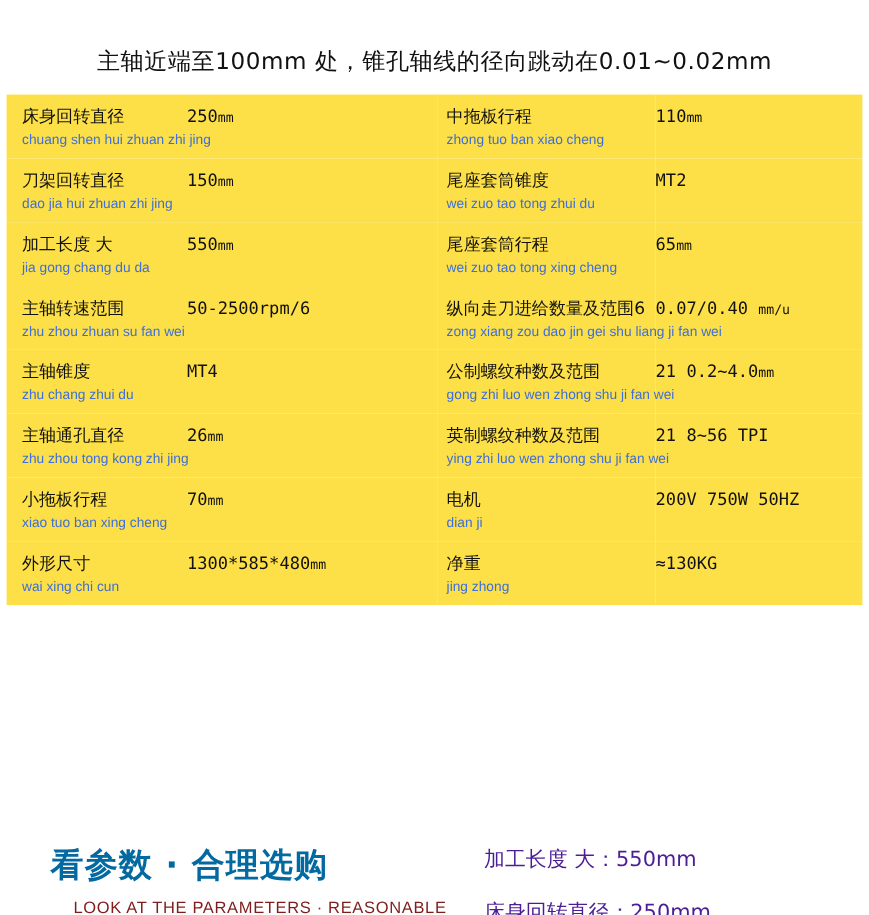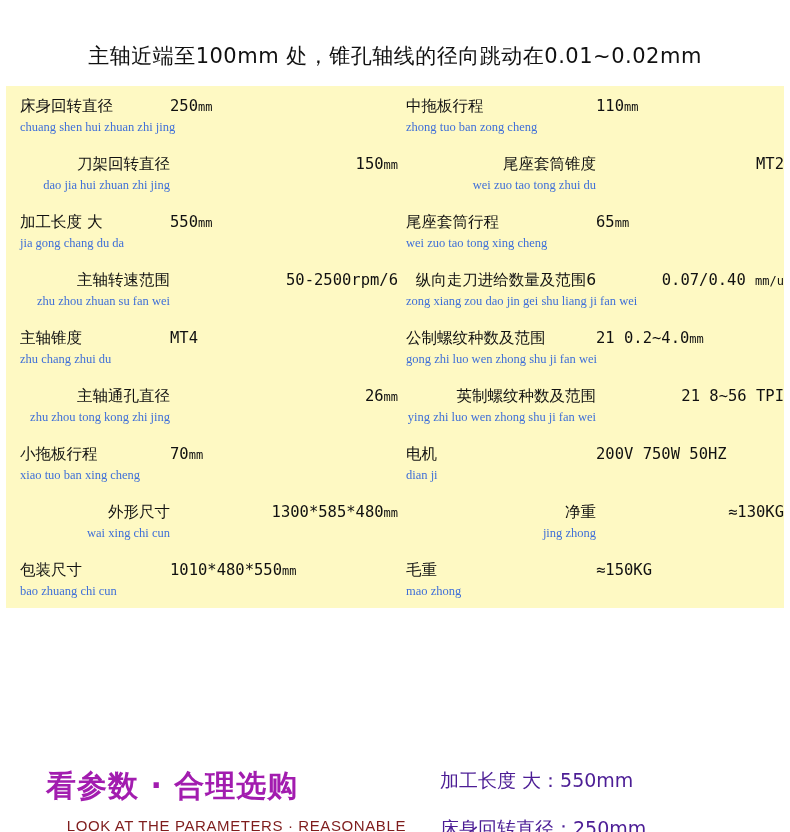--- a/index.html
+++ b/index.html
@@ -28,25 +28,24 @@
     letter-spacing: 0.5px;
     font-family: "DejaVu Sans", sans-serif;
   }
   .spec-table {
     width: 756px;
     margin: 0 auto;
     border-collapse: collapse;
     table-layout: fixed;
   }
   .spec-table tr.odd {
-    background: #fef9c3;
+    background: #fde047;
   }
   .spec-table tr.even {
-    background: #fef9c3;
-    text-align: right;
+    background: #fde047;
   }
   .spec-table td {
     vertical-align: top;
     padding: 10px 0 8px 0;
     border: none;
   }
   .col-label {
     width: 150px;
     padding-left: 14px !important;
   }
@@ -63,21 +62,21 @@
   .cn {
     font-size: 15.5px;
     color: #111111;
     font-family: "DejaVu Sans", sans-serif;
     line-height: 20px;
     white-space: nowrap;
   }
   .py {
     font-size: 12.5px;
     color: #3f6fd8;
-    font-family: Liberation Serif, serif;
+    font-family: Liberation Sans, sans-serif;
     line-height: 18px;
     margin-top: 2px;
     white-space: nowrap;
   }
   .val {
     font-size: 15.5px;
     color: #111111;
     font-family: "DejaVu Sans Mono", monospace;
     line-height: 20px;
     white-space: nowrap;
@@ -94,21 +93,21 @@
   }
   .footer-left {
     position: absolute;
     left: 46px;
     top: 22px;
     width: 360px;
   }
   .footer-title {
     font-size: 30px;
     font-weight: bold;
-    color: #a21caf;
+    color: #0369a1;
     font-family: "DejaVu Sans", sans-serif;
     letter-spacing: 1px;
   }
   .footer-sub {
     margin-top: 10px;
     font-size: 15px;
     color: #7f1d1d;
     font-family: "Liberation Sans", sans-serif;
     letter-spacing: 0.6px;
     text-align: right;
@@ -140,21 +139,21 @@
       <tr class="odd">
         <td class="col-label">
           <div class="cn">床身回转直径</div>
           <div class="py">chuang shen hui zhuan zhi jing</div>
         </td>
         <td class="col-value">
           <div class="val"><span>250</span><span class="unit">mm</span></div>
         </td>
         <td class="col-label2">
           <div class="cn">中拖板行程</div>
-          <div class="py">zhong tuo ban zong cheng</div>
+          <div class="py">zhong tuo ban xiao cheng</div>
         </td>
         <td class="col-value2">
           <div class="val"><span>110</span><span class="unit">mm</span></div>
         </td>
       </tr>
 
       <tr class="even">
         <td class="col-label">
           <div class="cn">刀架回转直径</div>
           <div class="py">dao jia hui zhuan zhi jing</div>
@@ -266,36 +265,20 @@
         </td>
         <td class="col-label2">
           <div class="cn">净重</div>
           <div class="py">jing zhong</div>
         </td>
         <td class="col-value2">
           <div class="val"><span>≈130KG</span><span class="unit"></span></div>
         </td>
       </tr>
 
-      <tr class="odd">
-        <td class="col-label">
-          <div class="cn">包装尺寸</div>
-          <div class="py">bao zhuang chi cun</div>
-        </td>
-        <td class="col-value">
-          <div class="val"><span>1010*480*550</span><span class="unit">mm</span></div>
-        </td>
-        <td class="col-label2">
-          <div class="cn">毛重</div>
-          <div class="py">mao zhong</div>
-        </td>
-        <td class="col-value2">
-          <div class="val"><span>≈150KG</span><span class="unit"></span></div>
-        </td>
-      </tr>
 
     </tbody>
   </table>
 
   <div class="footer">
     <div class="footer-left">
       <div class="footer-title">看参数 · 合理选购</div>
       <div class="footer-sub">LOOK AT THE PARAMETERS · REASONABLE PURCHASE</div>
     </div>
     <div class="footer-right">

